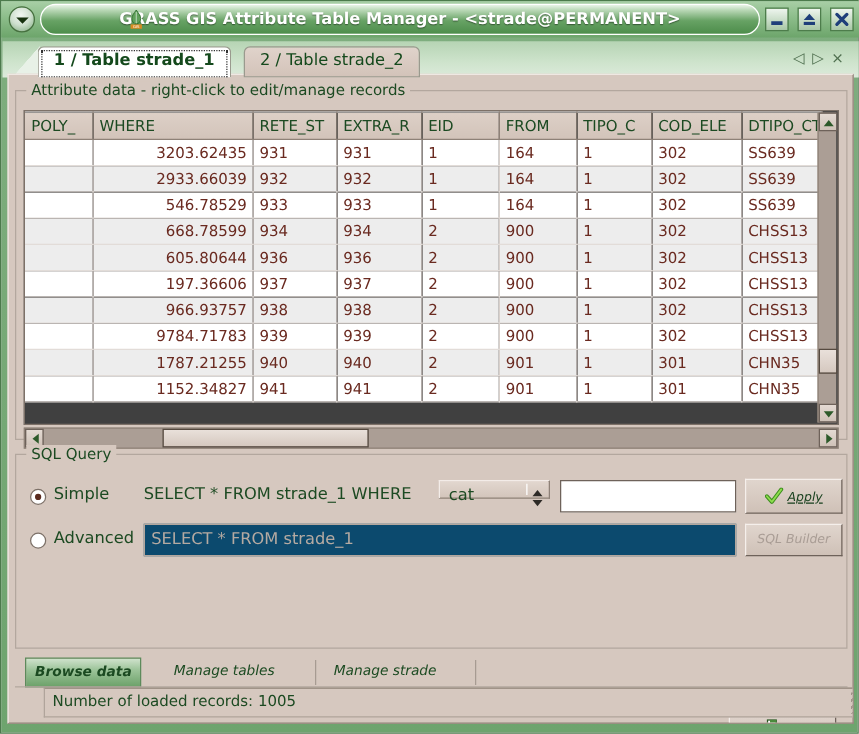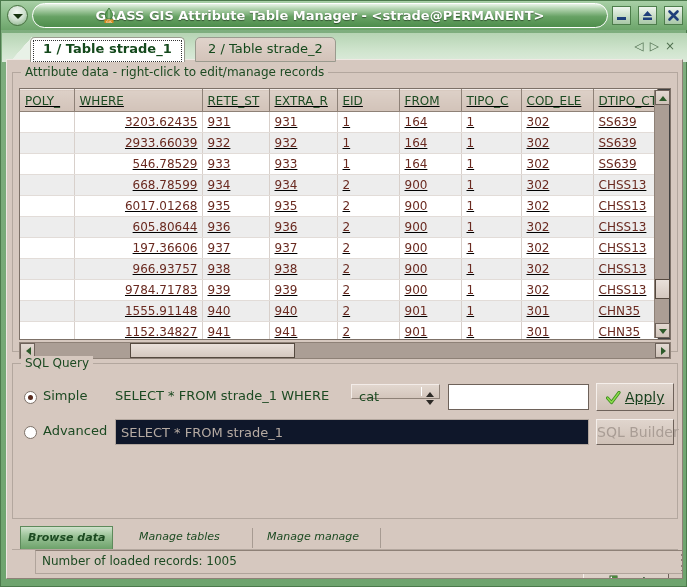--- a/index.html
+++ b/index.html
@@ -172,21 +172,20 @@
   #sql-group  { left: 5px; top: 303px; width: 666px; height: 156px; }
   
   .grid-wrap {
     position: absolute;
     left: 6px; top: 15px;
     width: 652px; height: 252px;
     background: #404040;
     border: 1px solid #7d7168;
     box-sizing: border-box;
     overflow: hidden;
-    text-decoration: underline;
   }
   table.grid {
     border-collapse: collapse;
     table-layout: fixed;
     width: 637px;
     font-size: 12px;
   }
   table.grid th {
     background: linear-gradient(to bottom, #ddd0c7 0%, #d2c3b9 100%);
     border-right: 1px solid #8e8177;
@@ -279,42 +278,43 @@
     width: 1px;
     background: #ffffff;
   }
   .textin {
     position: absolute;
     background: #ffffff;
     border: 1px solid #6e625a;
     box-sizing: border-box;
   }
   .textin.disabled {
-    background: #0f172a;
+    background: #0c4a6e;
     border-color: #b3a79e;
     text-align: right;
   }
   .textin .ph {
     position: absolute;
     left: 5px; top: 50%;
     transform: translateY(-50%);
     color: #b5aaa2;
     font-size: 13px;
     white-space: nowrap;
   }
   .btn {
     position: absolute;
     background: linear-gradient(to bottom, #e0d5cd 0%, #cfc1b7 100%);
     border: 1px solid #6e625a;
     border-top-color: #f5efeb;
     border-left-color: #f5efeb;
     box-sizing: border-box;
     color: #163f1c;
-    font-size: 14px;
+    font-size: 10px;
     text-align: center;
+    font-style: italic;
   }
   .btn.disabled { color: #a99d95; }
   .btn-inner {
     position: absolute;
     left: 0; right: 0; top: 50%;
     transform: translateY(-50%);
     white-space: nowrap;
   }
   .ul { text-decoration: underline; }
   
@@ -506,31 +506,20 @@
                 <td></td>
                 <td class="num">668.78599</td>
                 <td>934</td>
                 <td>934</td>
                 <td>2</td>
                 <td>900</td>
                 <td>1</td>
                 <td>302</td>
                 <td>CHSS13</td>
               </tr>
-              <tr class="odd">
-                <td></td>
-                <td class="num">6017.01268</td>
-                <td>935</td>
-                <td>935</td>
-                <td>2</td>
-                <td>900</td>
-                <td>1</td>
-                <td>302</td>
-                <td>CHSS13</td>
-              </tr>
               <tr class="even">
                 <td></td>
                 <td class="num">605.80644</td>
                 <td>936</td>
                 <td>936</td>
                 <td>2</td>
                 <td>900</td>
                 <td>1</td>
                 <td>302</td>
                 <td>CHSS13</td>
@@ -563,21 +552,21 @@
                 <td>939</td>
                 <td>939</td>
                 <td>2</td>
                 <td>900</td>
                 <td>1</td>
                 <td>302</td>
                 <td>CHSS13</td>
               </tr>
               <tr class="even">
                 <td></td>
-                <td class="num">1555.91148</td>
+                <td class="num">1787.21255</td>
                 <td>940</td>
                 <td>940</td>
                 <td>2</td>
                 <td>901</td>
                 <td>1</td>
                 <td>301</td>
                 <td>CHN35</td>
               </tr>
               <tr class="odd">
                 <td></td>
@@ -658,21 +647,21 @@
 
     <div class="btabs">
       <div class="btab active" style="left:8px">
         <span>Browse data</span>
       </div>
       <div class="btab" style="left:120px">
         <span>Manage tables</span>
       </div>
       <div class="btab-sep" style="left:240px"></div>
       <div class="btab" style="left:248px">
-        <span>Manage manage</span>
+        <span>Manage strade</span>
       </div>
       <div class="btab-sep" style="left:368px"></div>
       <div class="btabs-line"></div>
     </div>
 
     <div class="btn" style="left:576px;top:508px;width:86px;height:30px">
       <span class="btn-inner">
         <svg width="17" height="16" viewBox="0 0 17 16" style="vertical-align:-3px">
           <rect x="9" y="1" width="7" height="14" fill="#ffffff" stroke="#2c5a23" stroke-width="1"></rect>
           <rect x="11" y="1" width="5" height="14" fill="#4a8a3c"></rect>

